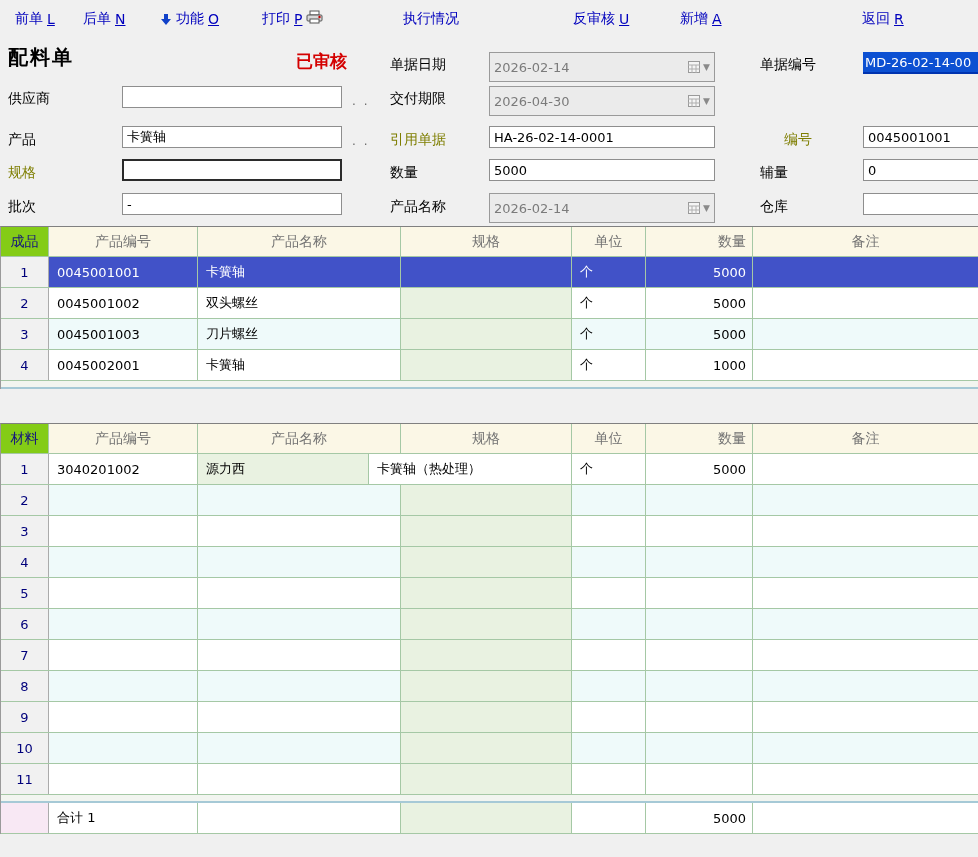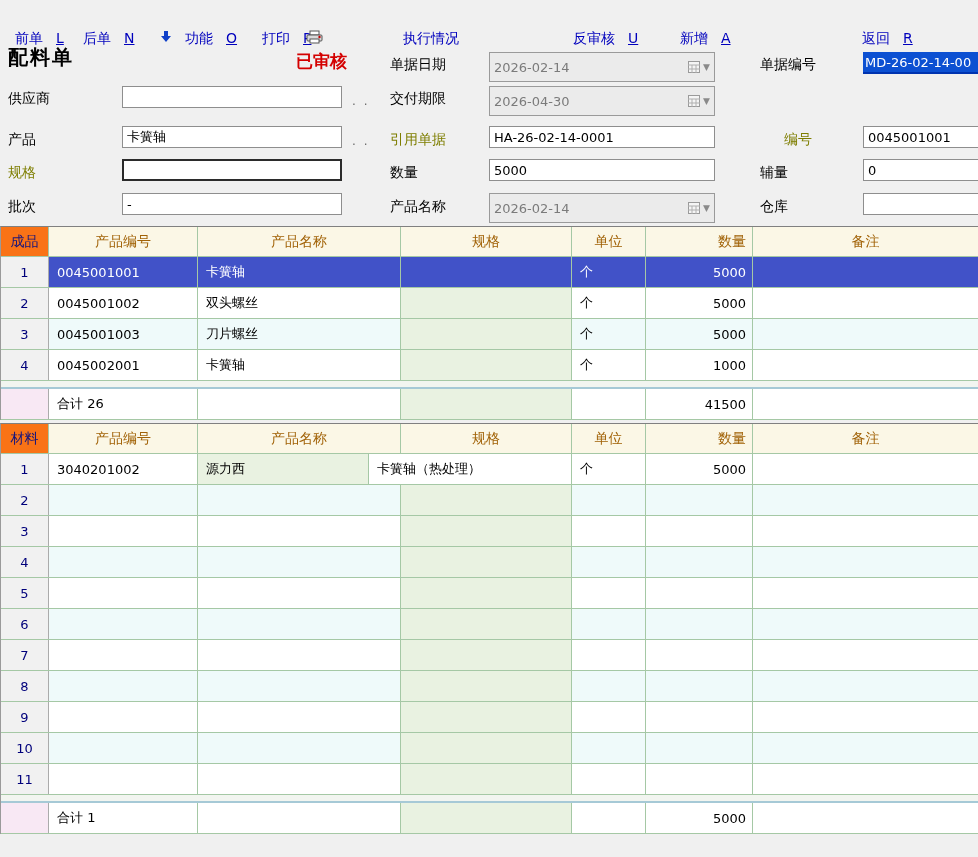--- a/index.html
+++ b/index.html
@@ -3,21 +3,21 @@
 <meta charset="utf-8">
 <style>
   * { margin:0; padding:0; box-sizing:border-box; }
   html,body { width:978px; height:857px; }
   body { font-family:"DejaVu Sans", sans-serif; background:#F0F0F0; }
   #app { position:relative; width:978px; height:857px; overflow:hidden; background:#F0F0F0; }
 
   
   .tbtn { position:absolute; top:10px; background:transparent; border:none; cursor:pointer;
           font-family:"DejaVu Sans",sans-serif; font-size:14px; color:#0000BD;
-          display:flex; align-items:flex-start; gap:13px;margin-top:20px; }
+          display:flex; align-items:center; gap:4px; }
   .tbtn .hotkey { text-decoration:underline; }
   .tb-prev{left:15px;} .tb-next{left:83px;} .tb-func{left:160px;} .tb-print{left:262px;}
   .tb-printer{left:306px;} .tb-exec{left:403px;} .tb-unaudit{left:573px;} .tb-add{left:680px;} .tb-back{left:862px;}
 
   
   .title { position:absolute; left:8px; top:44px; font-size:20px; font-weight:bold; color:#000; letter-spacing:2px; }
   .audit { position:absolute; left:296px; top:50px; font-size:17px; font-weight:bold; color:#D40000; }
 
   
   .flabel { position:absolute; font-size:14px; color:#000; white-space:nowrap; }
@@ -38,22 +38,22 @@
            border-bottom:2px solid #0033B0; white-space:nowrap; overflow:hidden; }
 
   
   .tbl { position:absolute; left:0; width:978px; border-top:1px solid #808080; border-left:1px solid #9A9A9A; }
   .tbl-chengpin { top:226px; }
   .tbl-cailiao  { top:423px; }
   .thead, .trow, .totrow { display:flex; width:978px; border-bottom:1px solid #A5C8A5; }
   .thead { height:30px; }
   .trow, .totrow { height:31px; background:#fff; }
   .hcell { display:flex; align-items:center; justify-content:center;
-           background:#FBF7E6; color:#a16207; font-size:14px; border-right:1px solid #A5C8A5; }
-  .hcell.corner { background:#f97316; color:#15157E; }
+           background:#FBF7E6; color:#737373; font-size:14px; border-right:1px solid #A5C8A5; }
+  .hcell.corner { background:#84cc16; color:#15157E; }
   .rnum { display:flex; align-items:center; justify-content:center;
           background:#F1F1F1; color:#00007B; font-size:13px; border-right:1px solid #ABABAB; }
   .cell { display:flex; align-items:center; font-size:13px; color:#000;
           border-right:1px solid #A5C8A5; padding:0 8px; overflow:hidden; white-space:nowrap; }
   .c-num{width:48px;} .c-code{width:149px;} .c-name{width:203px;} .c-spec{width:171px;}
   .c-unit{width:74px;} .c-qty{width:107px; justify-content:flex-end; padding-right:6px;} .c-note{flex:1;}
   .cell.c-spec { background:#E9F2E1; }
   .trow.selected .cell { background:#4152C8; color:#fff; }
   .tbl-chengpin .rows .trow:nth-child(3):not(.selected) .cell:not(.c-spec) { background:#EFFAFA; }
   .tbl-cailiao  .rows .trow:nth-child(even) .cell:not(.c-spec) { background:#EFFAFA; }
@@ -218,29 +218,20 @@
           <div class="rnum c-num">4</div>
           <div class="cell c-code">0045002001</div>
           <div class="cell c-name">卡簧轴</div>
           <div class="cell c-spec"></div>
           <div class="cell c-unit">个</div>
           <div class="cell c-qty">1000</div>
           <div class="cell c-note"></div>
         </div>
       </div>
       <div class="sep"></div>
-      <div class="totrow">
-        <div class="rnum c-num"></div>
-        <div class="cell c-code">合计  26</div>
-        <div class="cell c-name"></div>
-        <div class="cell c-spec"></div>
-        <div class="cell c-unit"></div>
-        <div class="cell c-qty">41500</div>
-        <div class="cell c-note"></div>
-      </div>
     </div>
 
   <div class="tbl tbl-cailiao">
       <div class="thead">
         <div class="hcell corner c-num">材料</div>
         <div class="hcell c-code">产品编号</div>
         <div class="hcell c-name">产品名称</div>
         <div class="hcell c-spec">规格</div>
         <div class="hcell c-unit">单位</div>
         <div class="hcell c-qty">数量</div>

